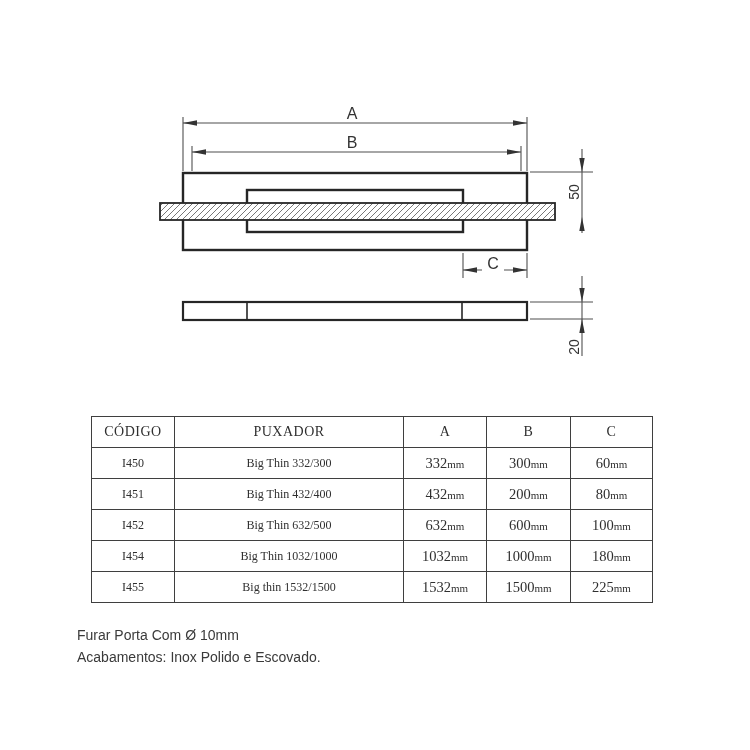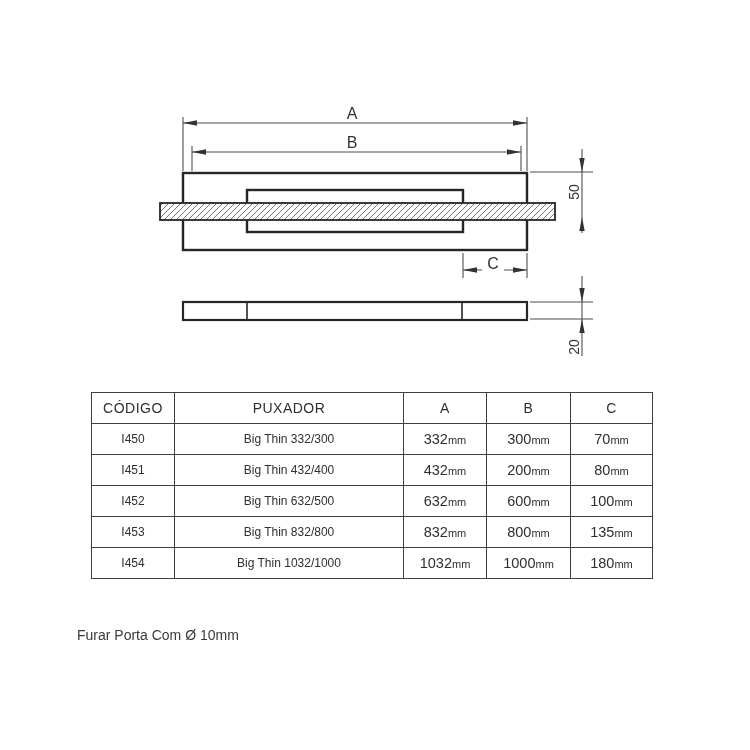--- a/index.html
+++ b/index.html
@@ -4,23 +4,24 @@
 <style>
   html,body{margin:0;padding:0;background:#ffffff;}
   body{width:750px;height:750px;font-family:"Liberation Sans",sans-serif;}
   .canvas{position:relative;width:750px;height:750px;background:#ffffff;overflow:hidden;}
   svg{position:absolute;left:0;top:0;}
   svg text{font-family:"Liberation Sans",sans-serif;fill:#333333;}
   .dim-label{font-size:16px;}
   .dim-label-small{font-size:14px;}
 
   table.spec{
-    position:absolute;left:91px;top:392px;width:561px;
+    position:absolute;left:91px;top:416px;width:561px;
     border-collapse:collapse;table-layout:fixed;
     color:#2f2f2f;
+    font-family:Liberation Serif, serif;
   }
   table.spec th,table.spec td{
     border:1.5px solid #3f3f3f;
     text-align:center;vertical-align:middle;
     padding:0;overflow:hidden;white-space:nowrap;
   }
   table.spec tr{height:31px;}
   table.spec th{font-weight:normal;font-size:14px;letter-spacing:.5px;}
   td.cell-codigo{font-size:12px;}
   td.cell-puxador{font-size:12px;}
@@ -118,47 +119,48 @@
         <th>B</th>
         <th>C</th>
       </tr>
     </thead>
     <tbody>
         <tr>
           <td class="cell-codigo">I450</td>
           <td class="cell-puxador">Big Thin 332/300</td>
           <td class="cell-a"><span>332</span><span class="unit">mm</span></td>
           <td class="cell-b"><span>300</span><span class="unit">mm</span></td>
-          <td class="cell-c"><span>70</span><span class="unit">mm</span></td>
+          <td class="cell-c"><span>60</span><span class="unit">mm</span></td>
         </tr>
         <tr>
           <td class="cell-codigo">I451</td>
           <td class="cell-puxador">Big Thin 432/400</td>
           <td class="cell-a"><span>432</span><span class="unit">mm</span></td>
           <td class="cell-b"><span>200</span><span class="unit">mm</span></td>
           <td class="cell-c"><span>80</span><span class="unit">mm</span></td>
         </tr>
         <tr>
           <td class="cell-codigo">I452</td>
           <td class="cell-puxador">Big Thin 632/500</td>
           <td class="cell-a"><span>632</span><span class="unit">mm</span></td>
           <td class="cell-b"><span>600</span><span class="unit">mm</span></td>
           <td class="cell-c"><span>100</span><span class="unit">mm</span></td>
         </tr>
         <tr>
-          <td class="cell-codigo">I453</td>
-          <td class="cell-puxador">Big Thin 832/800</td>
-          <td class="cell-a"><span>832</span><span class="unit">mm</span></td>
-          <td class="cell-b"><span>800</span><span class="unit">mm</span></td>
-          <td class="cell-c"><span>135</span><span class="unit">mm</span></td>
-        </tr>
-        <tr>
           <td class="cell-codigo">I454</td>
           <td class="cell-puxador">Big Thin 1032/1000</td>
           <td class="cell-a"><span>1032</span><span class="unit">mm</span></td>
           <td class="cell-b"><span>1000</span><span class="unit">mm</span></td>
           <td class="cell-c"><span>180</span><span class="unit">mm</span></td>
         </tr>
+        <tr>
+          <td class="cell-codigo">I455</td>
+          <td class="cell-puxador">Big thin 1532/1500</td>
+          <td class="cell-a"><span>1532</span><span class="unit">mm</span></td>
+          <td class="cell-b"><span>1500</span><span class="unit">mm</span></td>
+          <td class="cell-c"><span>225</span><span class="unit">mm</span></td>
+        </tr>
       </tbody>
   </table>
 
   <div class="note note-1">Furar Porta Com Ø 10mm</div>
+  <div class="note note-2">Acabamentos: Inox Polido e Escovado.</div>
 </div>
 
 </body></html>

